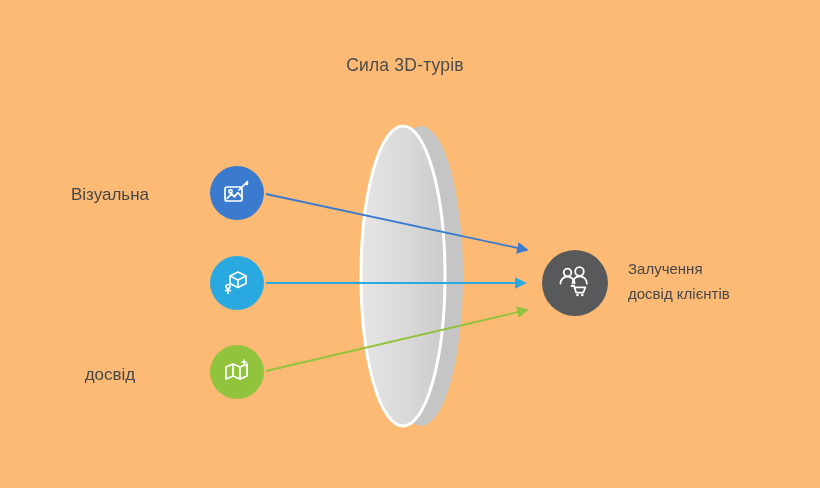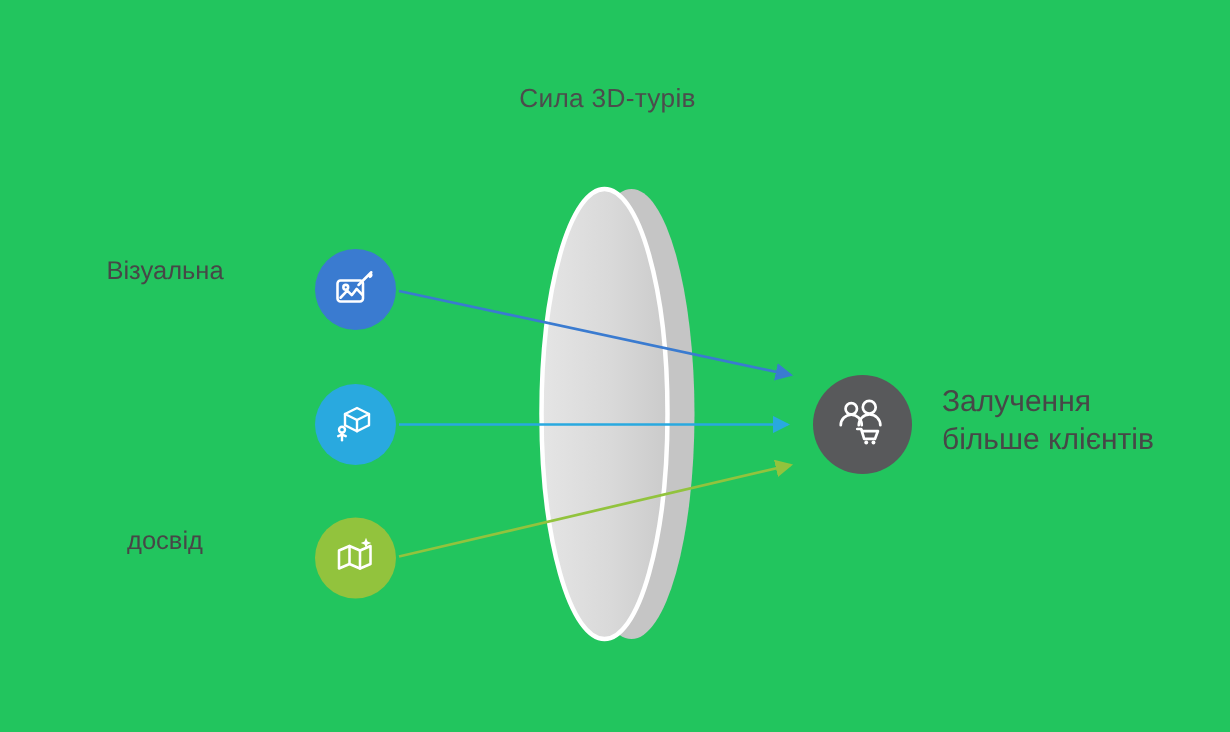--- a/index.html
+++ b/index.html
@@ -1,58 +1,58 @@
 <!DOCTYPE html>
 <html><head>
 <meta charset="utf-8">
 <style>
   * { margin:0; padding:0; box-sizing:border-box; }
   html,body { background:#ffffff; font-family:"Liberation Sans", sans-serif; }
   .canvas {
     position:relative; width:820px; height:488px;
-    background:#22c55e; overflow:hidden;
+    background:#fdba74; overflow:hidden;
     color:#4a4a4a;
   }
   .title {
     position:absolute; top:55px; left:0; width:810px;
     text-align:center; font-size:17.5px; color:#4c4c4c;
     letter-spacing:.2px;
   }
   .svg-layer { position:absolute; top:0; left:0; }
   .input-label {
     position:absolute; left:15px; width:190px;
     text-align:center; font-size:17px; line-height:24px; color:#474747;
   }
-  .input-label span { display:block; }
+  .input-label span { display:block;margin-top:14px; }
   #label-0 { top:169px; }
   #label-1 { top:271px; }
   #label-2 { top:349px; }
   .output-label {
     position:absolute; left:628px; top:256px;
-    font-size:20px; line-height:25px; color:#474747;
+    font-size:15px; line-height:25px; color:#474747;
   }
   .output-label span { display:block; }
 </style>
 </head>
 <body>
 
 <div class="canvas">
 
   <div class="title">Сила 3D-турів</div>
 
   <div class="input-label" id="label-0">
     <span>Візуальна</span>
   </div>
   <div class="input-label" id="label-2">
     <span>досвід</span>
   </div>
 
   <div class="output-label">
     <span>Залучення</span>
-    <span>більше клієнтів</span>
+    <span>досвід клієнтів</span>
   </div>
 
   <svg class="svg-layer" width="820" height="488" viewBox="0 0 820 488">
     <defs>
       <linearGradient id="lensGrad" x1="0" y1="0" x2="1" y2="0">
         <stop offset="0" stop-color="#e5e5e5"></stop>
         <stop offset="0.55" stop-color="#d9d9d9"></stop>
         <stop offset="1" stop-color="#cbcbcb"></stop>
       </linearGradient>
       <marker id="mBlue" viewBox="0 0 10 10" refX="8.5" refY="5" markerWidth="6.5" markerHeight="6.5" orient="auto-start-reverse">

